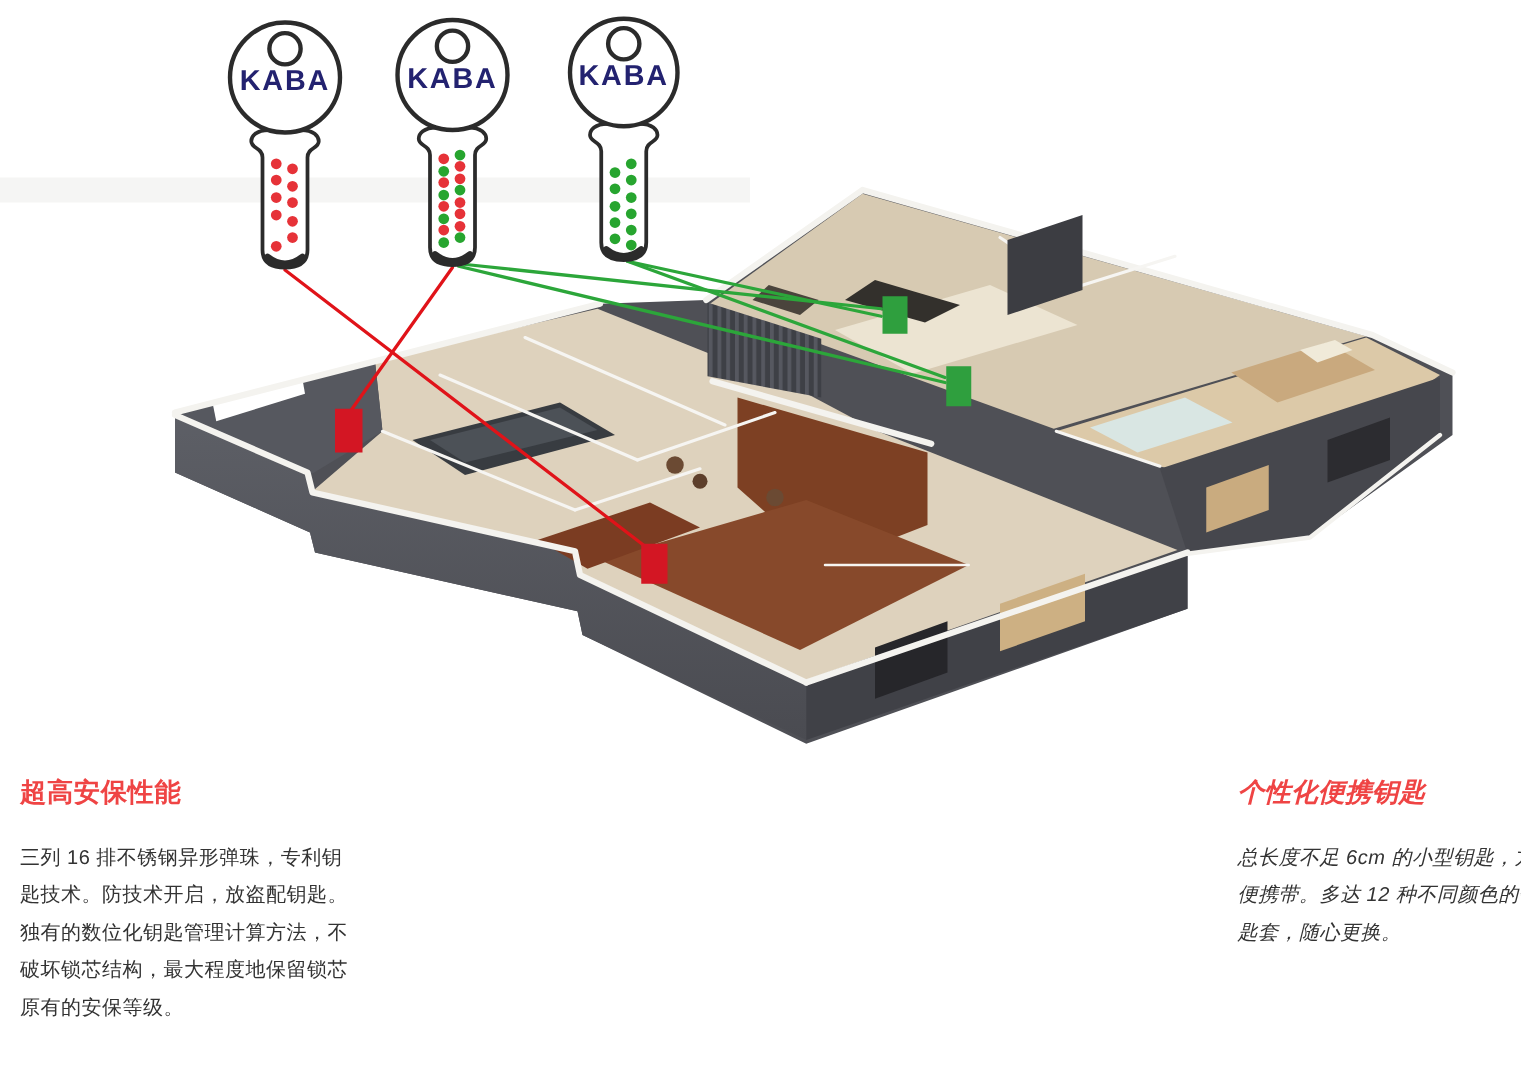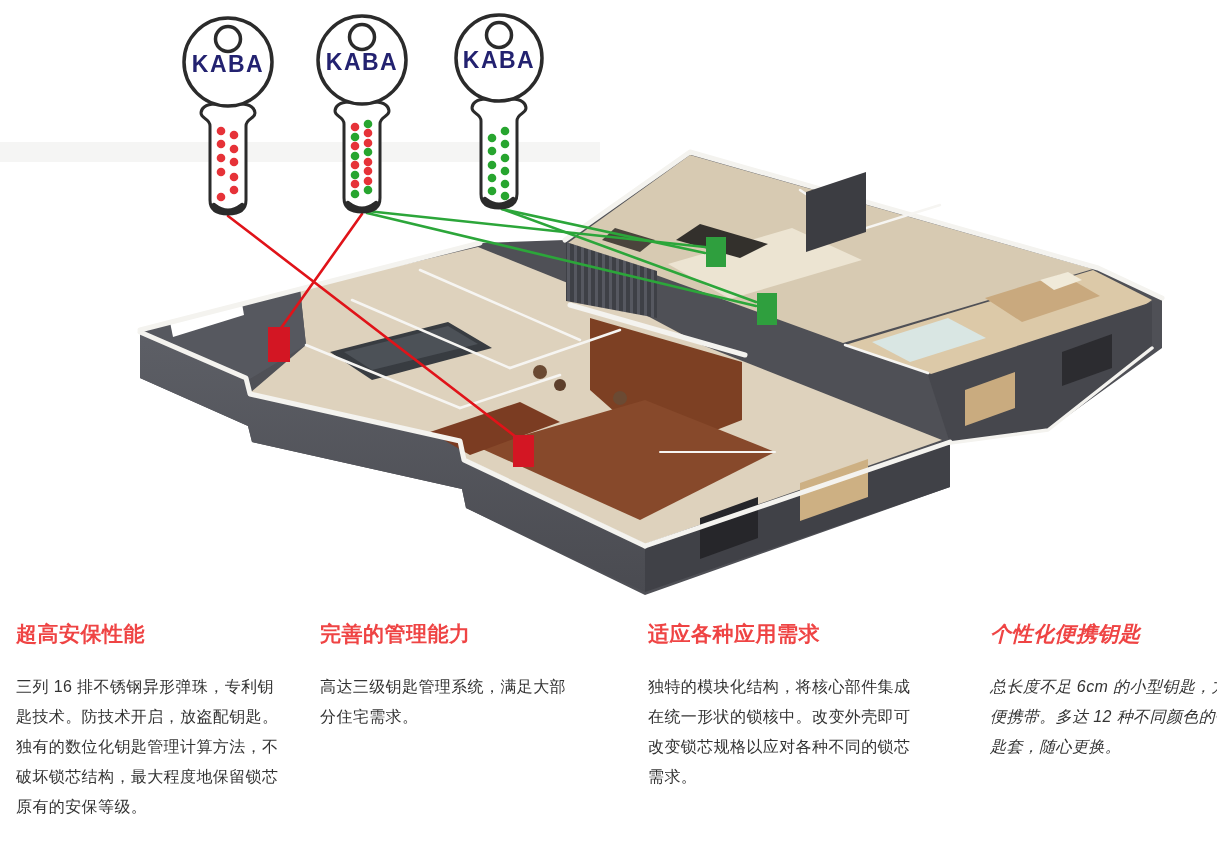--- a/index.html
+++ b/index.html
@@ -208,25 +208,17 @@
         <rect x="513" y="435" width="21" height="32" fill="#d31623"></rect>
         <rect x="706" y="237" width="20" height="30" fill="#2f9f3e"></rect>
         <rect x="757" y="293" width="20" height="32" fill="#2f9f3e"></rect>
       </g>
   </svg>
 
   <div class="feature" id="feat1">
     <h3>超高安保性能</h3>
     <p>三列 16 排不锈钢异形弹珠，专利钥匙技术。防技术开启，放盗配钥匙。 独有的数位化钥匙管理计算方法，不破坏锁芯结构，最大程度地保留锁芯原有的安保等级。</p>
   </div>
-  <div class="feature" id="feat2">
-    <h3>完善的管理能力</h3>
-    <p>高达三级钥匙管理系统，满足大部分住宅需求。</p>
-  </div>
-  <div class="feature" id="feat3">
-    <h3>适应各种应用需求</h3>
-    <p>独特的模块化结构，将核心部件集成在统一形状的锁核中。改变外壳即可改变锁芯规格以应对各种不同的锁芯需求。</p>
-  </div>
   <div class="feature" id="feat4">
     <h3>个性化便携钥匙</h3>
     <p>总长度不足 6cm 的小型钥匙，方便携带。多达 12 种不同颜色的钥匙套，随心更换。</p>
   </div>
 </div>
 
 </body></html>

